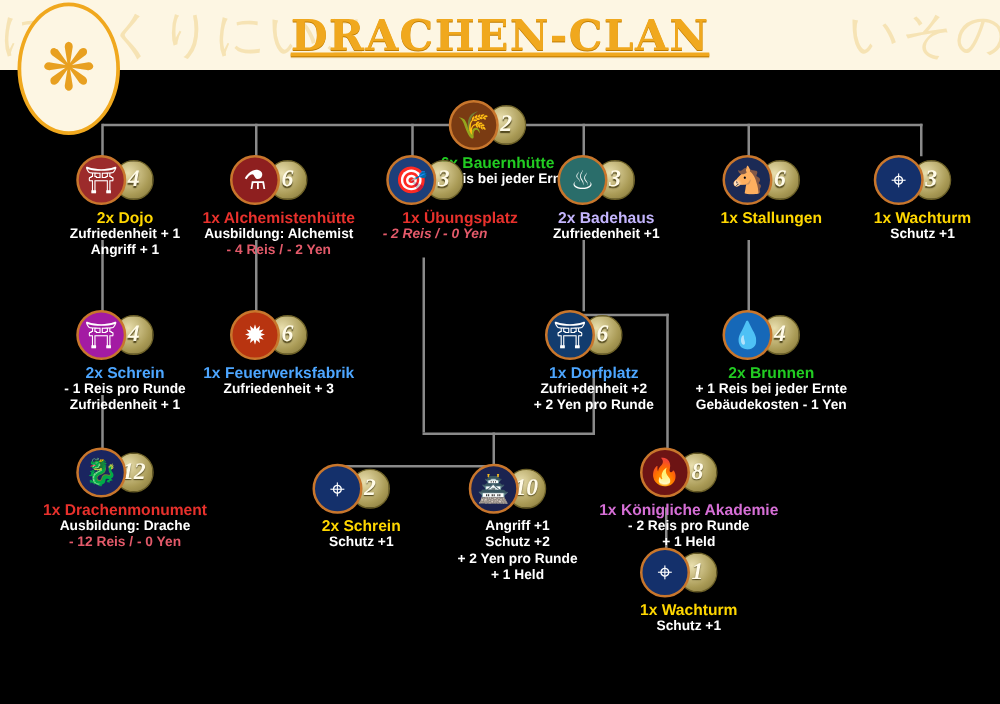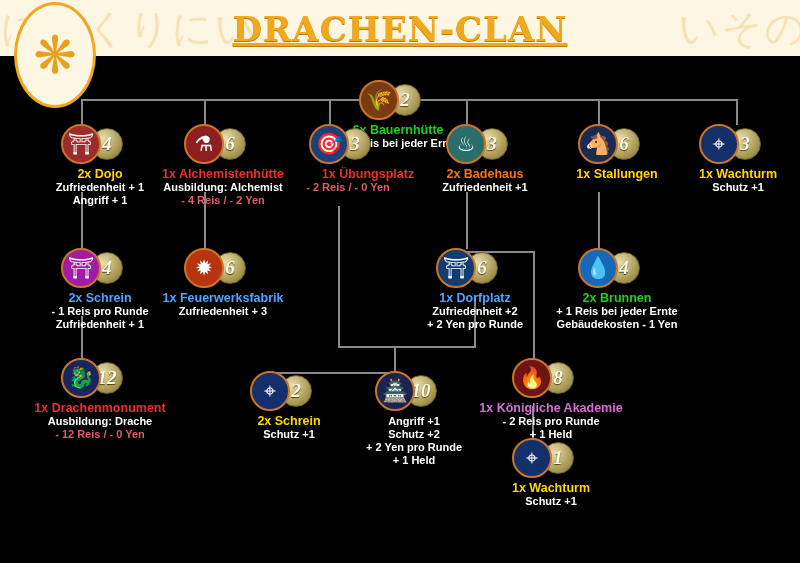--- a/index.html
+++ b/index.html
@@ -116,28 +116,28 @@
           <div class="title" style="color: rgb(232, 49, 44);">1x Alchemistenhütte</div>
           <div class="eff">Ausbildung: Alchemist</div>
           <div class="cost" style="color: rgb(227, 90, 106);">- 4 Reis / - 2 Yen</div>
         </div>
       </div>
       <div class="node" style="left: 348px; top: 88px;">
         <div class="art" style="background: rgb(29, 63, 122);">🎯</div>
         <div class="coin">3</div>
         <div class="lbl">
           <div class="title" style="color: rgb(232, 49, 44); margin-left: 40px;">1x Übungsplatz</div>
-          <div class="cost" style="color: rgb(227, 90, 106);">- 2 Reis / - 0 Yen</div>
+          <div class="cost" style="color: rgb(227, 90, 106); font-style: italic;">- 2 Reis / - 0 Yen</div>
         </div>
       </div>
       <div class="node" style="left: 485px; top: 88px;">
         <div class="art" style="background: rgb(42, 109, 106);">♨</div>
         <div class="coin">3</div>
         <div class="lbl">
-          <div class="title" style="color: #f97316;">2x Badehaus</div>
+          <div class="title" style="color: #c4b5fd;">2x Badehaus</div>
           <div class="eff">Zufriedenheit +1</div>
         </div>
       </div>
       <div class="node" style="left: 617px; top: 88px;">
         <div class="art" style="background: rgb(27, 42, 85);">🐴</div>
         <div class="coin">6</div>
         <div class="lbl">
           <div class="title" style="color: rgb(255, 215, 0);">1x Stallungen</div>
         </div>
       </div>

